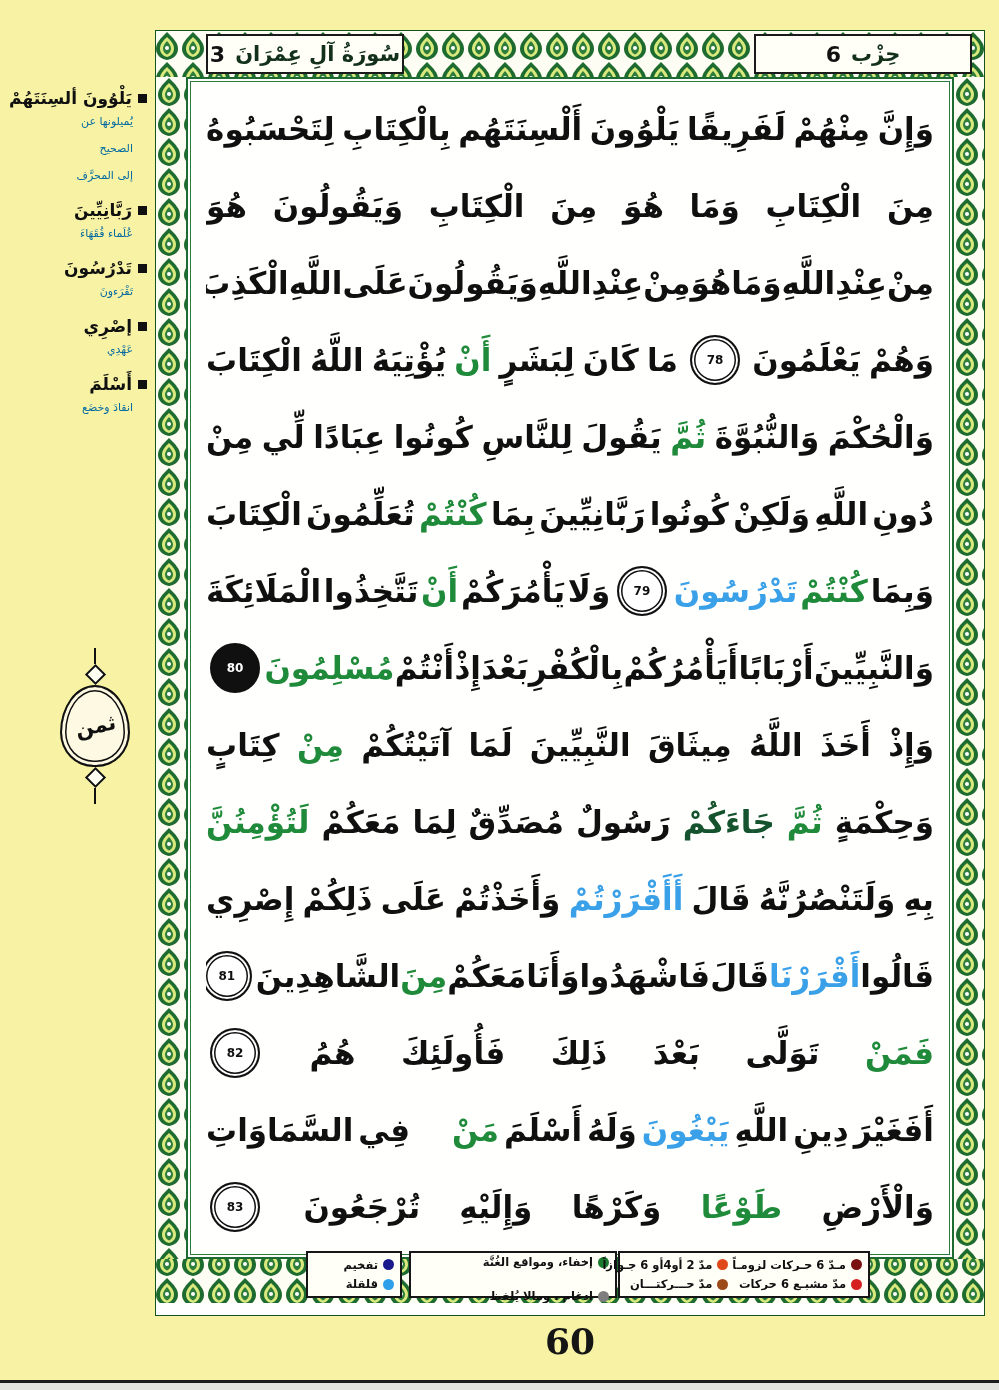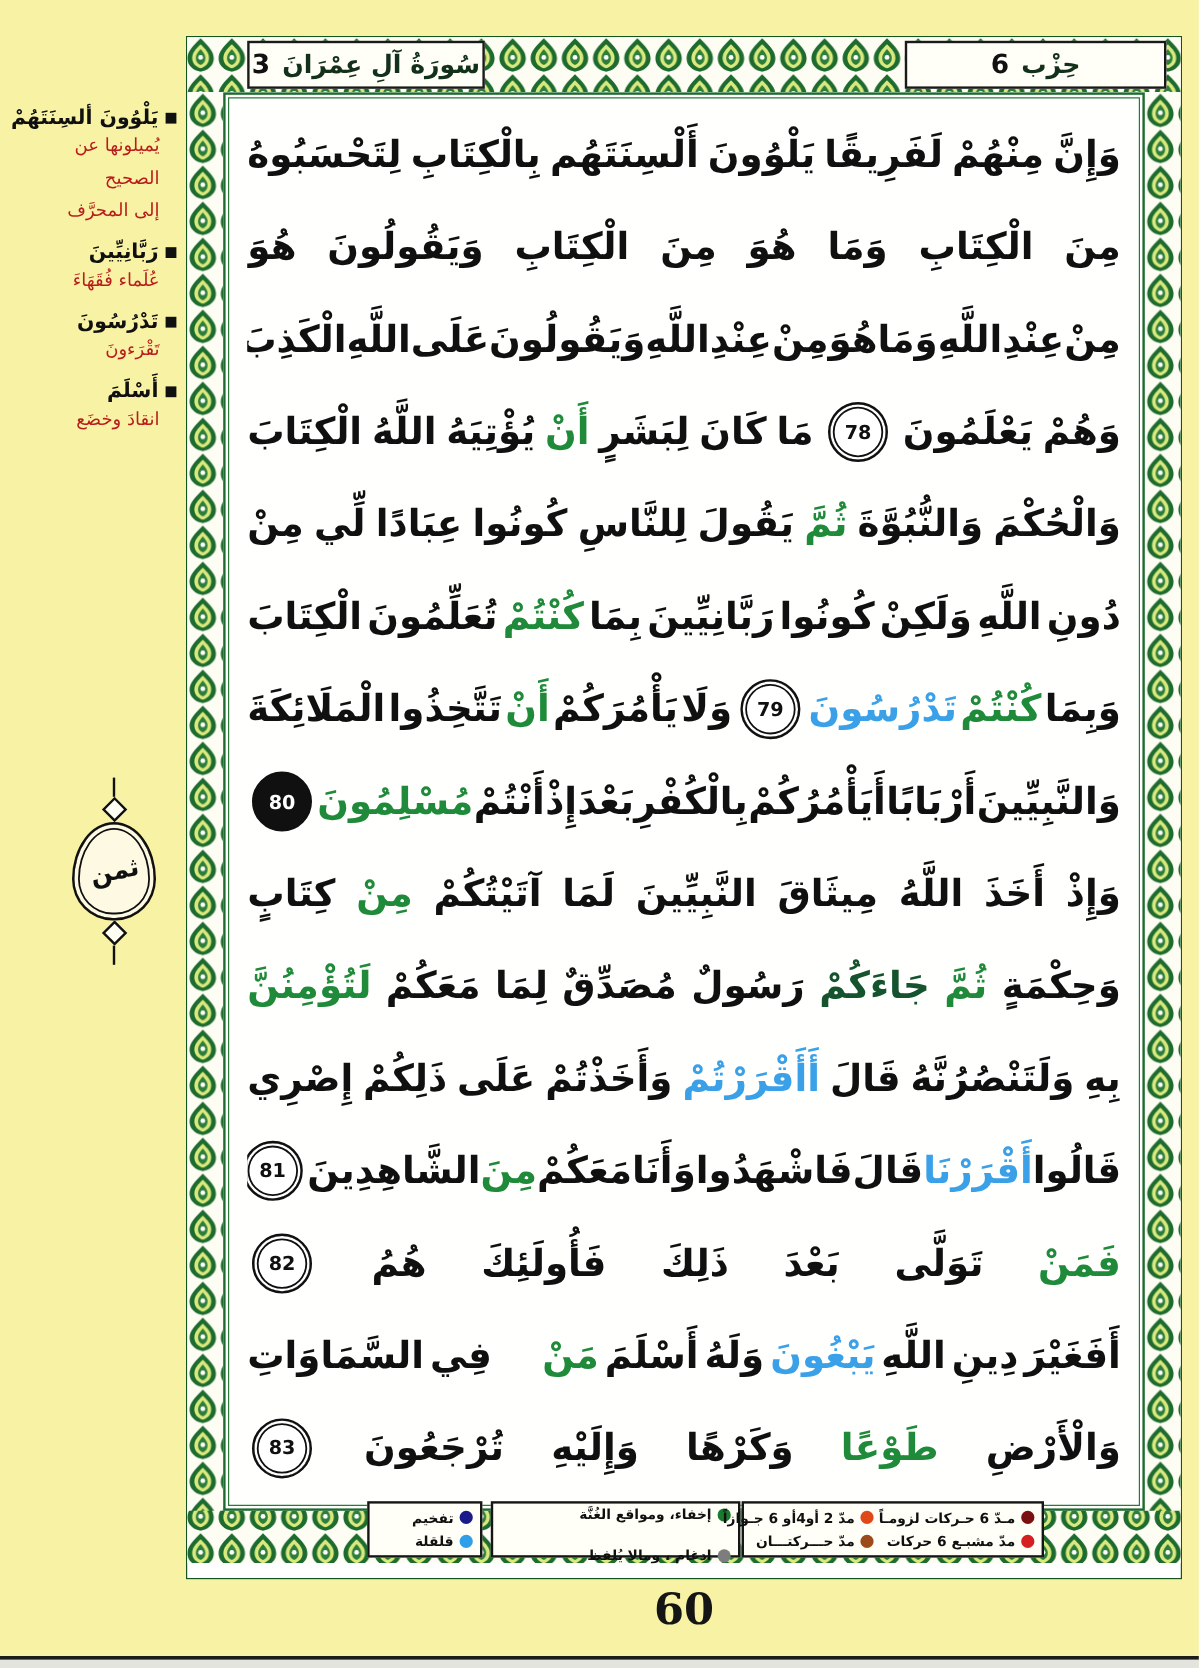--- a/index.html
+++ b/index.html
@@ -39,21 +39,21 @@
   .line{
     flex:1;display:flex;align-items:center;justify-content:space-between;
     direction:rtl;overflow:hidden;min-width:0;
   }
   .line .w{font-size:31px;font-weight:bold;color:#101010;white-space:nowrap;}
   .vmark{
     flex:0 0 auto;width:46px;height:46px;border-radius:50%;
     background:#fff;border:2px solid #101010;
     box-shadow:inset 0 0 0 2px #fff,inset 0 0 0 3.5px #101010;
     display:flex;align-items:center;justify-content:center;
-    font-size:16px;font-weight:bold;color:#101010;margin:0 4px;
+    font-size:12px;font-weight:bold;color:#101010;margin:0 4px;
   }
   .vmark.filled{background:#101010;color:#fff;box-shadow:none;}
 
   
   .lg-box{position:absolute;top:4px;bottom:5px;background:#fffef7;border:2px solid #161616;box-sizing:border-box;
     display:flex;flex-direction:column;justify-content:space-around;padding:2px 6px;direction:rtl;}
   .lg-box.b1{left:150px;width:96px;}
   .lg-box.b2{left:253px;width:208px;gap:20px;}
   .lg-box.b3{left:462px;width:252px;display:grid;grid-template-columns:1fr 1fr;align-content:space-around;column-gap:4px;}
   .lg-item{display:flex;align-items:center;gap:5px;direction:rtl;}
@@ -63,21 +63,21 @@
   
   .page-number{position:absolute;top:1320px;left:155px;width:830px;text-align:center;
     font-size:36px;font-weight:bold;color:#151515;font-family:"DejaVu Serif",serif;}
 
   
   .margin-notes{position:absolute;top:88px;right:852px;left:6px;direction:rtl;text-align:right;}
   .note{margin-bottom:11px;}
   .note-head{display:flex;align-items:center;gap:6px;direction:rtl;justify-content:flex-start;}
   .bullet{width:9px;height:9px;background:#101010;flex:0 0 auto;}
   .note-term{font-size:17px;font-weight:bold;color:#101010;}
-  .note-sub{font-size:15px;color:#b91c1c;line-height:27px;padding-right:14px;}
+  .note-sub{font-size:11px;color:#0369a1;line-height:27px;padding-right:14px;}
 
   
   .medallion{position:absolute;left:55px;top:648px;width:80px;text-align:center;}
   .med-dash{width:2px;height:16px;background:#101010;margin:0 auto;}
   .med-diamond{width:11px;height:11px;border:2px solid #101010;background:#fffef2;transform:rotate(45deg);margin:3px auto;}
   .med-drop{width:66px;height:78px;margin:2px auto;border:2.5px solid #101010;border-radius:50% 50% 48% 48%/58% 58% 42% 42%;
     background:#fdf9e2;display:flex;align-items:center;justify-content:center;box-shadow:inset 0 0 0 3px #fdf9e2,inset 0 0 0 4.5px #101010;}
   .med-word{font-size:21px;font-weight:bold;color:#101010;transform:rotate(-12deg);}
 </style>
 </head>
@@ -115,20 +115,27 @@
     <div class="note">
       <div class="note-head">
         <span class="bullet"></span>
         <span class="note-term">تَدْرُسُونَ</span>
       </div>
       <div class="note-sub">تَقْرَءونَ</div>
     </div>
     <div class="note">
       <div class="note-head">
         <span class="bullet"></span>
+        <span class="note-term">إصْرِي</span>
+      </div>
+      <div class="note-sub">عَهْدِي</div>
+    </div>
+    <div class="note">
+      <div class="note-head">
+        <span class="bullet"></span>
         <span class="note-term">أَسْلَمَ</span>
       </div>
       <div class="note-sub">انقادَ وخضَع</div>
     </div>
   </div>
 
 <div class="medallion">
   <div class="med-dash"></div>
   <div class="med-diamond"></div>
   <div class="med-drop">

